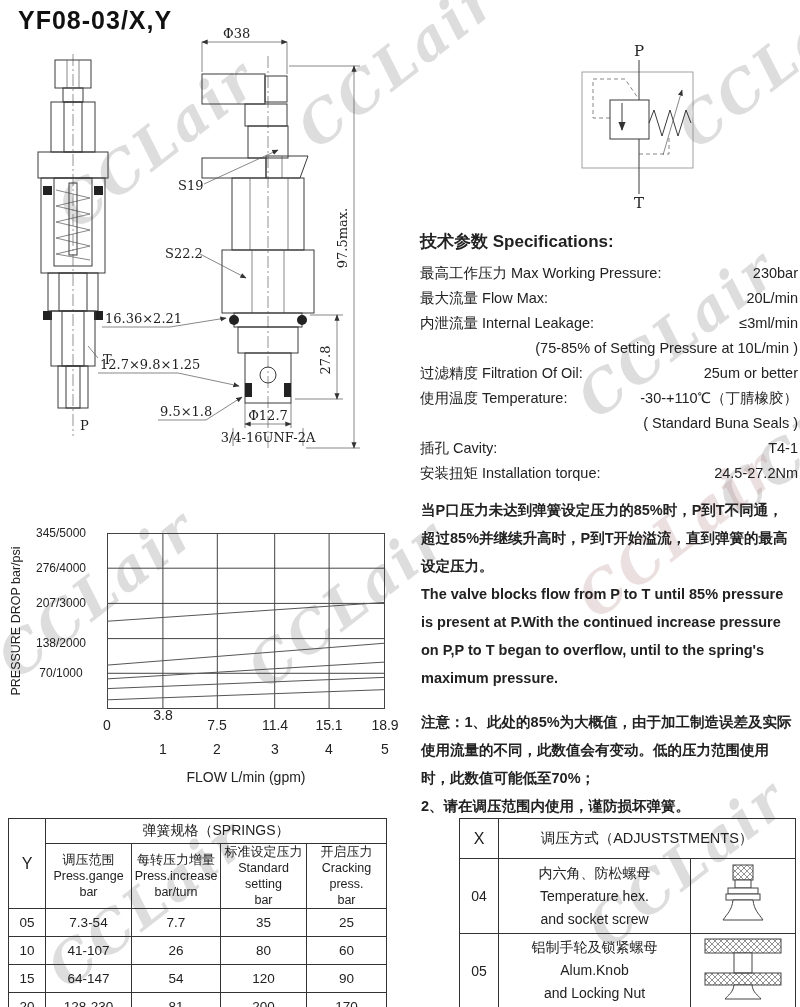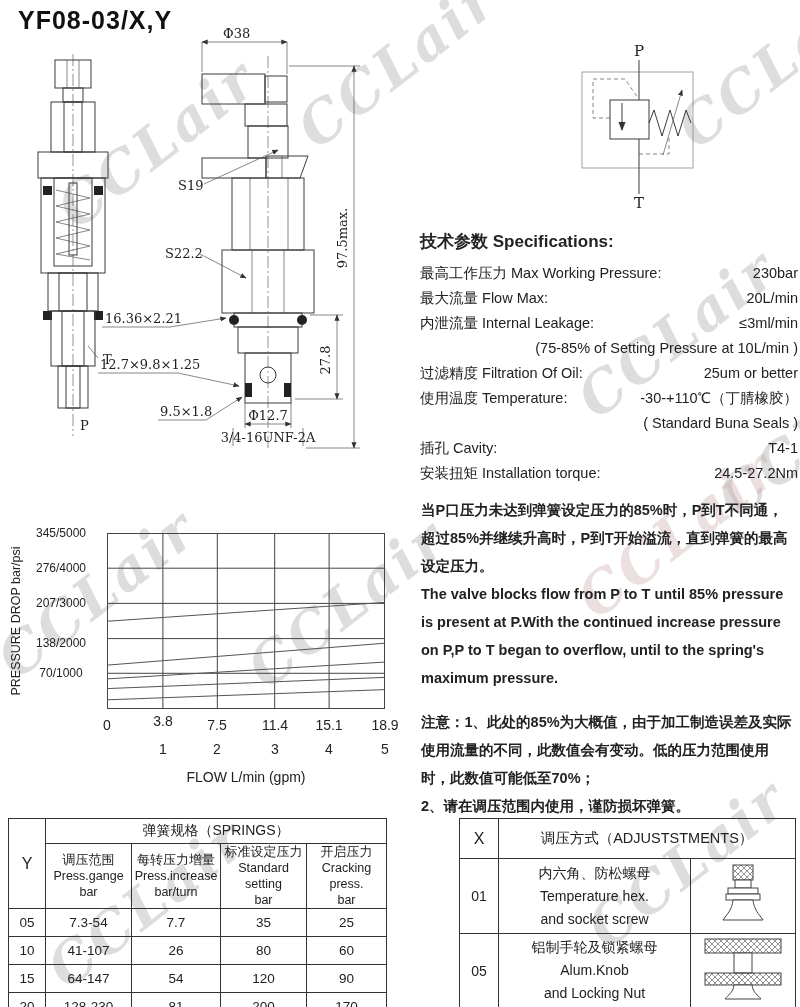--- a/index.html
+++ b/index.html
@@ -258,21 +258,21 @@
           <line x1="0" y1="140.28985507246375" x2="278" y2="140.28985507246375"></line>
           <rect x="0.5" y="0.5" width="277" height="175" fill="none"></rect>
           <polyline points="0,88.25507246376812 278,69.37971014492754"></polyline>
           <polyline points="0,132.12753623188405 278,110.19130434782609"></polyline>
           <polyline points="0,145.90144927536232 278,129.06666666666666"></polyline>
           <polyline points="0,155.59420289855072 278,144.37101449275363"></polyline>
           <polyline points="0,166.81739130434784 278,156.61449275362318"></polyline>
         </svg>
     </div>
     <span class="xt" style="left:107px;top:224px">0</span>
-    <span class="xt" style="left:163px;top:220px">3.8</span>
+    <span class="xt" style="left:163px;top:214px">3.8</span>
     <span class="xt" style="left:217px;top:224px">7.5</span>
     <span class="xt" style="left:275px;top:224px">11.4</span>
     <span class="xt" style="left:329px;top:224px">15.1</span>
     <span class="xt" style="left:385px;top:224px">18.9</span>
     <span class="xg" style="left:163px;top:248px">1</span>
     <span class="xg" style="left:217px;top:248px">2</span>
     <span class="xg" style="left:275px;top:248px">3</span>
     <span class="xg" style="left:329px;top:248px">4</span>
     <span class="xg" style="left:385px;top:248px">5</span>
     <div class="chart-xlabel">FLOW L/min (gpm)</div>
@@ -356,21 +356,21 @@
         <col style="width:39px">
         <col style="width:192px">
         <col style="width:105px">
       </colgroup>
     <tbody>
         <tr style="height:40px">
       <td class="xh">X</td>
       <td colspan="2" style="font-size:14.5px">调压方式（ADJUSTSTMENTS）</td>
     </tr>
     <tr style="height:75px">
-      <td>01</td>
+      <td>04</td>
       <td class="txt">
         <div>内六角、防松螺母</div>
         <div>Temperature hex.</div>
         <div>and socket screw</div>
       </td>
       <td>
         <svg width="70" height="66" viewBox="0 0 70 66">
           <defs>
                 <pattern id="p03" width="6" height="6" patternUnits="userSpaceOnUse">
             <path d="M0 6 L6 0 M0 0 L6 6" stroke="#666" stroke-width="0.7"></path>

